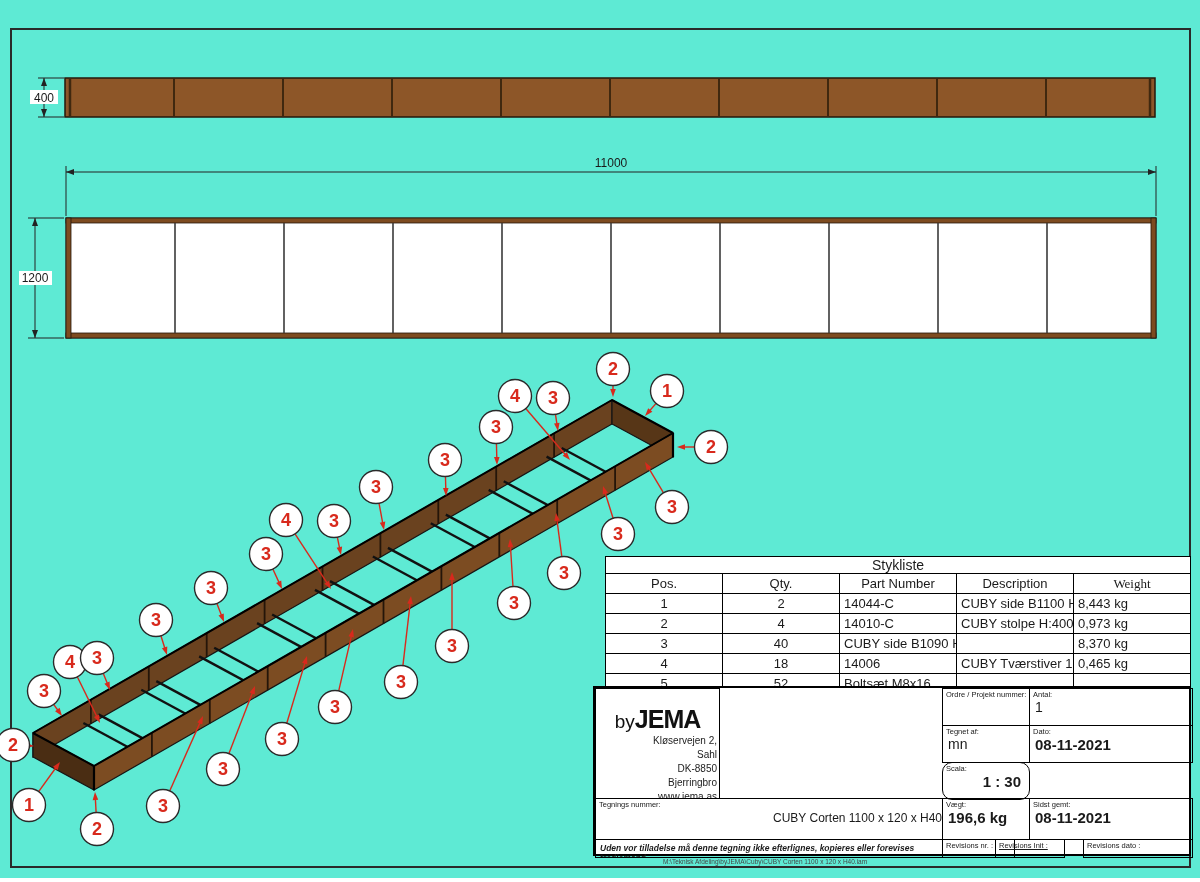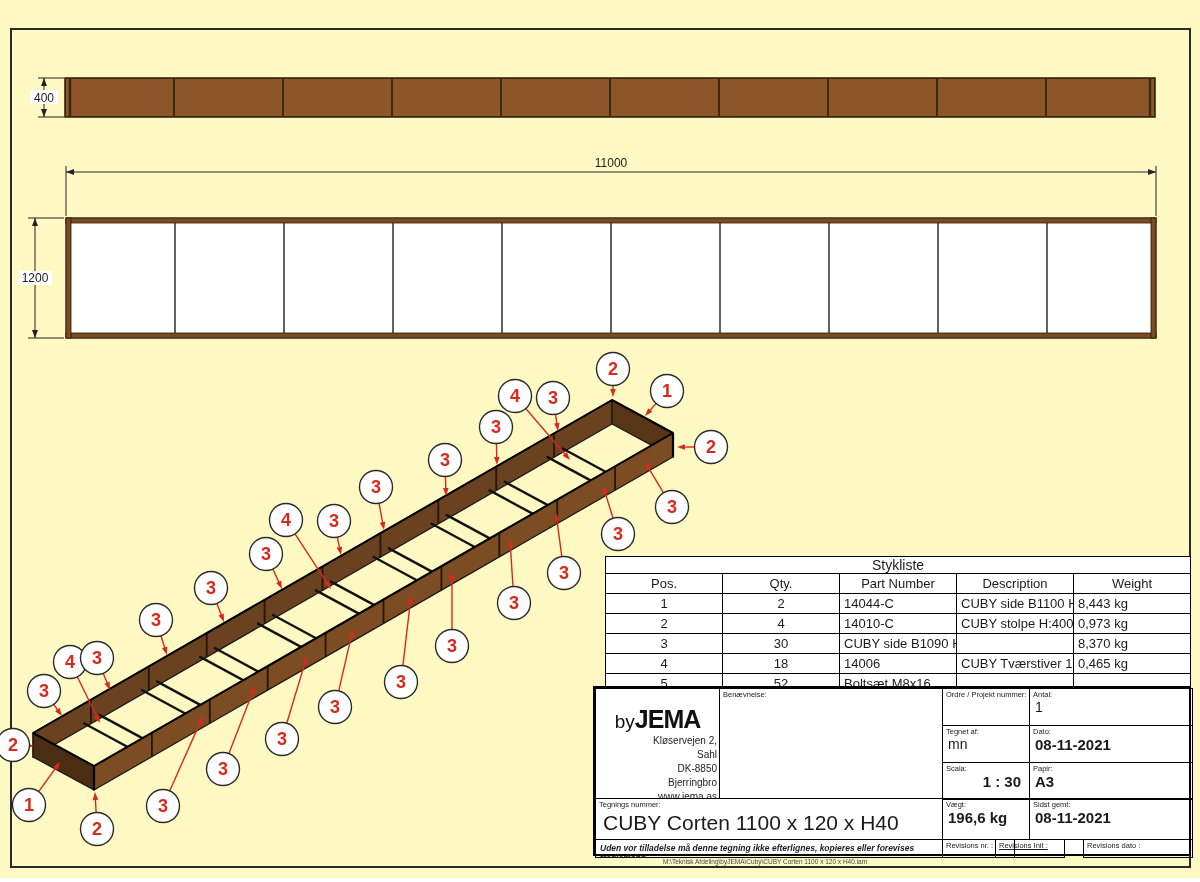--- a/index.html
+++ b/index.html
@@ -1,16 +1,16 @@
 <!DOCTYPE html>
 <html><head>
 <meta charset="utf-8">
 <style>
   html,body{margin:0;padding:0;background:#fff;}
-  .canvas{position:relative;width:1200px;height:878px;background:#fef9c3;overflow:hidden;
+  .canvas{position:relative;width:1200px;height:878px;background:#5eead4;overflow:hidden;
           font-family:"Liberation Sans","DejaVu Sans",sans-serif;color:#1a1a1a;}
   .sheet-border{position:absolute;left:10px;top:28px;width:1181px;height:840px;
           border:2px solid #2a2a2a;box-sizing:border-box;}
   #cad{position:absolute;left:0;top:0;}
   
   .partstable{position:absolute;left:605px;top:556px;width:586px;border-collapse:collapse;
           table-layout:fixed;background:#fff;}
   .partstable td,.partstable th{border:1.5px solid #000;font-weight:normal;
           font-size:13px;padding:0 4px;height:19px;overflow:hidden;white-space:nowrap;}
   .partstable .ttl{height:15px;text-align:center;font-size:14px;}
@@ -22,21 +22,21 @@
   .tb-cell{position:absolute;border:1px solid #000;box-sizing:border-box;overflow:hidden;}
   .tb-label{font-size:7.5px;padding:1px 0 0 3px;}
   .tb-val{font-size:14px;padding:1px 0 0 5px;line-height:1.1;}
   .tb-val-lg{font-size:15px;font-weight:bold;}
   .logo-cell{display:flex;flex-direction:column;align-items:center;justify-content:space-between;
           padding:16px 2px 20px 2px;}
   .logo-line{white-space:nowrap;}
   .logo-by{font-size:19px;color:#111;}
   .logo-jema{font-size:25px;font-weight:bold;letter-spacing:-1px;color:#111;}
   .addr{font-size:10px;text-align:right;line-height:1.4;color:#222;margin-left:44px;}
-  .tegnings-val{font-size:21px;padding:2px 0 0 7px;}
+  .tegnings-val{font-size:12px;padding:2px 0 0 7px;text-align:right;}
   .disclaimer{font-size:8.5px;font-weight:bold;font-style:italic;padding:3px 0 0 4px;}
   .filepath{position:absolute;left:560px;top:858px;width:410px;text-align:center;
           font-size:6.5px;color:#444;}
 </style>
 </head>
 <body>
 
 <div class="canvas">
   <div class="sheet-border"></div>
   <svg id="cad" width="1200" height="882">
@@ -327,39 +327,39 @@
   <table class="partstable">
     <tbody id="pt-body">
       <tr>
         <td class="ttl" colspan="5">Stykliste</td>
       </tr>
       <tr class="hdr" id="pt-header">
           <td style="width: 37px;">Pos.</td>
           <td style="width: 39px; margin-top: 28px;">Qty.</td>
           <td style="width: 171px;">Part Number</td>
           <td style="width: 185px;">Description</td>
-          <td style="width: 154px;">Weight</td>
+          <td style="width: 154px; font-family: Liberation Serif, serif;">Weight</td>
         </tr>
     <tr>
           <td class="c-center">1</td>
           <td class="c-center">2</td>
           <td>14044-C</td>
           <td>CUBY side B1100 H400 Corten</td>
           <td>8,443 kg</td>
         </tr>
         <tr>
           <td class="c-center">2</td>
           <td class="c-center">4</td>
           <td>14010-C</td>
           <td>CUBY stolpe H:400 Corten</td>
           <td>0,973 kg</td>
         </tr>
         <tr>
           <td class="c-center">3</td>
-          <td class="c-center">30</td>
+          <td class="c-center">40</td>
           <td>CUBY side B1090 H400</td>
           <td></td>
           <td>8,370 kg</td>
         </tr>
         <tr>
           <td class="c-center">4</td>
           <td class="c-center">18</td>
           <td>14006</td>
           <td>CUBY Tværstiver 1200 Galva</td>
           <td>0,465 kg</td>
@@ -376,45 +376,38 @@
 
   <div class="titleblock">
     <div class="tb-cell logo-cell" style="left:0;top:0;width:125px;height:111px;">
       <div class="logo-line"><span class="logo-by">by</span><span class="logo-jema">JEMA</span></div>
       <div class="addr">
         <div>Kløservejen 2, Sahl</div>
         <div>DK-8850 Bjerringbro</div>
         <div>www.jema.as</div>
       </div>
     </div>
-    <div class="tb-cell" style="left:124px;top:0;width:224px;height:111px;">
-      <div class="tb-label">Benævnelse:</div>
-    </div>
     <div class="tb-cell" style="left:347px;top:0;width:88px;height:38px;">
       <div class="tb-label">Ordre / Projekt nummer:</div>
     </div>
     <div class="tb-cell" style="left:434px;top:0;width:164px;height:38px;">
       <div class="tb-label">Antal:</div>
       <div class="tb-val">1</div>
     </div>
     <div class="tb-cell" style="left:347px;top:37px;width:88px;height:38px;">
       <div class="tb-label">Tegnet af:</div>
       <div class="tb-val">mn</div>
     </div>
     <div class="tb-cell" style="left:434px;top:37px;width:164px;height:38px;">
       <div class="tb-label">Dato:</div>
       <div class="tb-val tb-val-lg">08-11-2021</div>
     </div>
-    <div class="tb-cell" style="left:347px;top:74px;width:88px;height:38px;">
+    <div class="tb-cell" style="left:347px;top:74px;width:88px;height:38px;border-radius:10px;">
       <div class="tb-label">Scala:</div>
       <div class="tb-val tb-val-lg" style="text-align:right;padding-right:8px;">1 : 30</div>
-    </div>
-    <div class="tb-cell" style="left:434px;top:74px;width:164px;height:38px;">
-      <div class="tb-label">Papir:</div>
-      <div class="tb-val tb-val-lg">A3</div>
     </div>
     <div class="tb-cell" style="left:0;top:110px;width:348px;height:42px;">
       <div class="tb-label">Tegnings nummer:</div>
       <div class="tegnings-val">CUBY Corten 1100 x 120 x H40</div>
     </div>
     <div class="tb-cell" style="left:347px;top:110px;width:88px;height:42px;">
       <div class="tb-label">Vægt:</div>
       <div class="tb-val tb-val-lg">196,6 kg</div>
     </div>
     <div class="tb-cell" style="left:434px;top:110px;width:164px;height:42px;">

